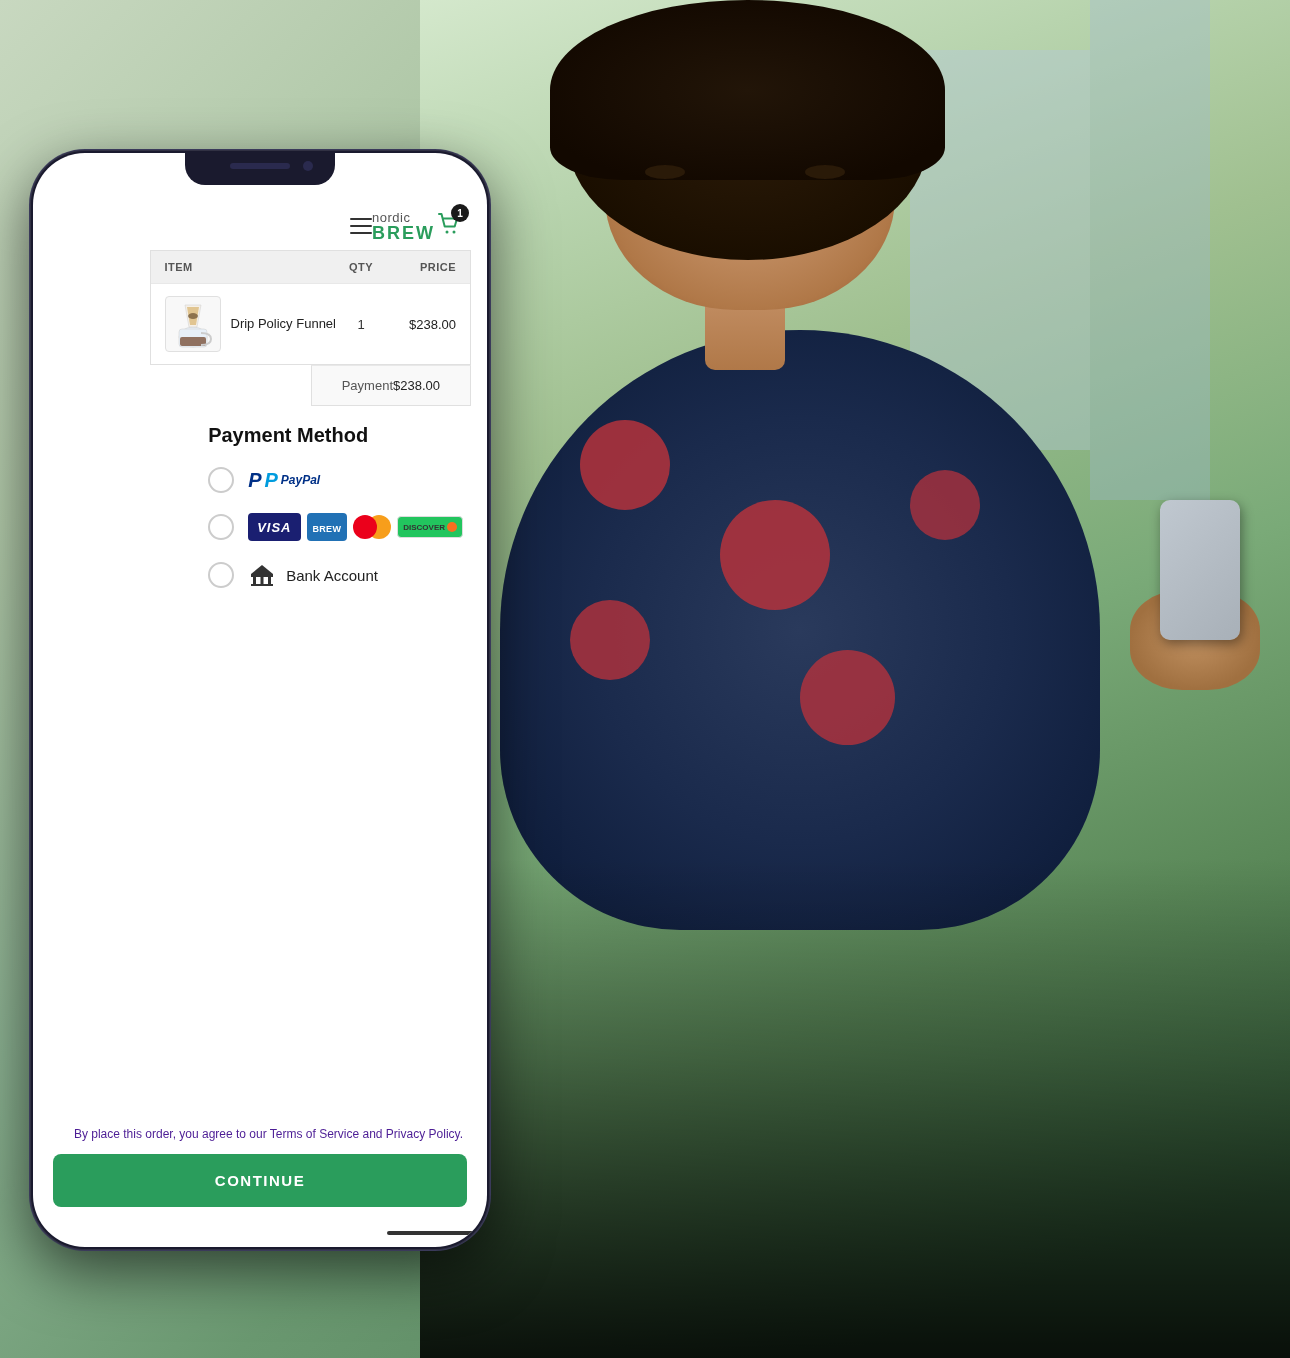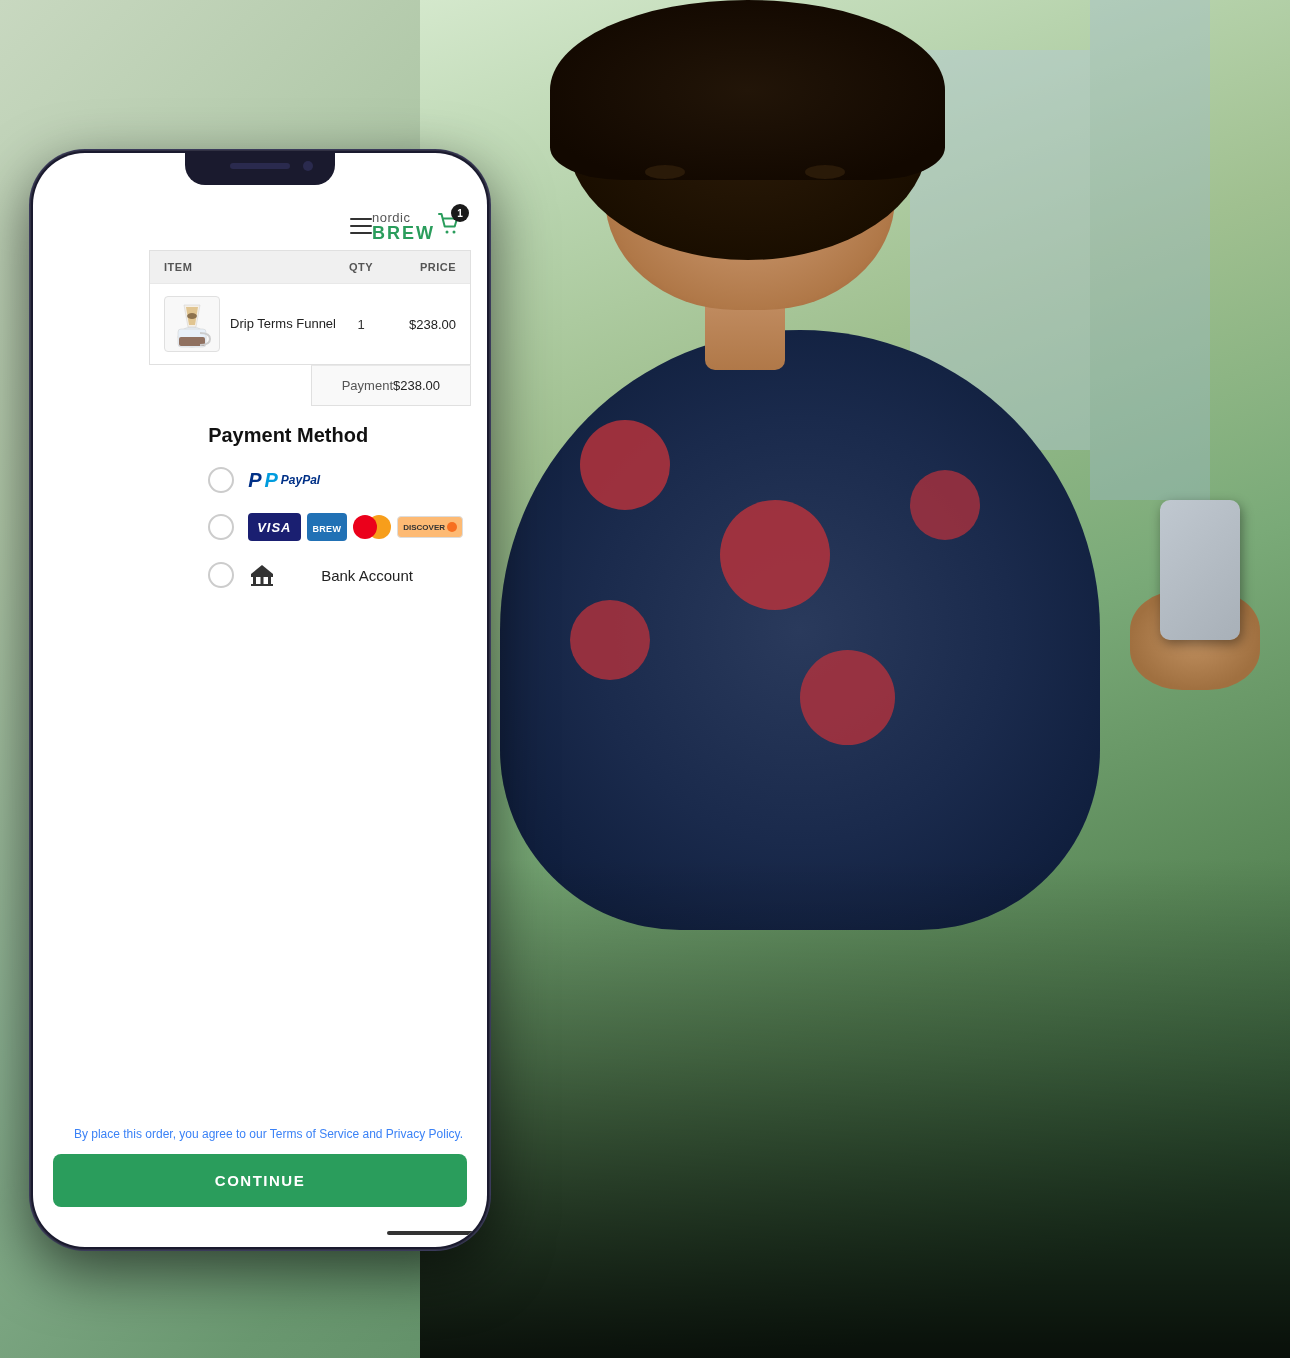--- a/index.html
+++ b/index.html
@@ -332,28 +332,27 @@
     
     .bank-option {
       display: flex;
       align-items: center;
     }
 
     .bank-label {
       font-size: 15px;
       font-weight: 500;
       color: #222;
-      margin-left: 35px;
     }
 
     
     .terms-text {
       padding: 0 24px 0;
       font-size: 12px;
-      color: #3b82f6;
+      color: #4c1d95;
       line-height: 1.5;
     }
 
     
     .continue-btn {
       margin: 11px 20px 16px;
       background: #2a9d5c;
       color: #fff;
       border: none;
       border-radius: 8px;
@@ -487,21 +486,21 @@
 
                 <polygon points="14,6 30,6 26,28 18,28" fill="#f5f0e8" stroke="#ccc" stroke-width="0.5"></polygon>
 
                 <polygon points="16,8 28,8 25,26 19,26" fill="#d4a857" opacity="0.6"></polygon>
 
                 <ellipse cx="22" cy="17" rx="5" ry="3" fill="#3a1f0a" opacity="0.5"></ellipse>
 
                 <path d="M30 34 Q40 34 40 40 Q40 46 30 46" fill="none" stroke="#ccc" stroke-width="2"></path>
               </svg>
             </div>
-            <div class="product-name">Drip Terms Funnel</div>
+            <div class="product-name">Drip Policy Funnel</div>
             <div class="qty-cell">1</div>
             <div class="price-cell">$238.00</div>
           </div>
         </div>
 
         <div class="subtotal-row">
           <span>Payment</span>
           <span class="subtotal-amount">$238.00</span>
         </div>
 
@@ -527,21 +526,21 @@
 
               <div style="background:#2171b5;border-radius:4px;padding:5px 6px;">
                 <span style="font-size:9px;font-weight:700;color:#fff;letter-spacing:0.3px;">BREW</span>
               </div>
 
               <div style="display:flex;align-items:center;">
                 <div style="width:24px;height:24px;background:#eb001b;border-radius:50%;z-index:1;"></div>
                 <div style="width:24px;height:24px;background:#f79e1b;border-radius:50%;margin-left:-10px;"></div>
               </div>
 
-              <div style="background:#fdba74;border-radius:4px;padding:5px 5px;border:1px solid #ddd;display:flex;align-items:center;gap:2px;">
+              <div style="background:#22c55e;border-radius:4px;padding:5px 5px;border:1px solid #ddd;display:flex;align-items:center;gap:2px;">
                 <span style="font-size:8px;font-weight:800;color:#333;">DISCOVER</span>
                 <div style="width:10px;height:10px;background:#f76f20;border-radius:50%;"></div>
               </div>
             </div>
           </div>
 
           <div class="payment-option">
             <div class="radio-circle"></div>
             <div class="bank-option">
 

